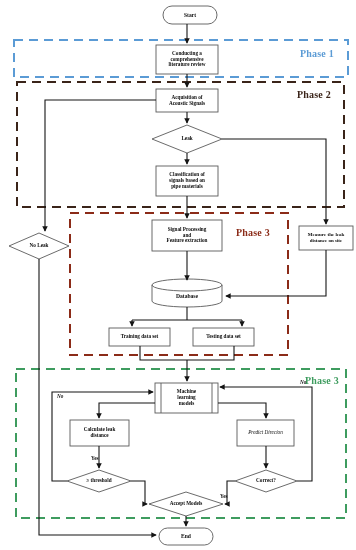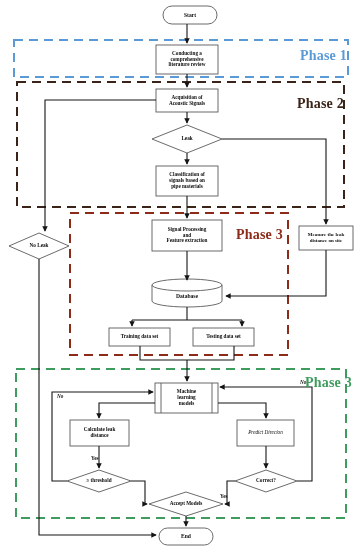--- a/index.html
+++ b/index.html
@@ -31,21 +31,21 @@
     font-weight: bold;
     color: #0b0b0b;
     line-height: 1.12;
     pointer-events: none;
     white-space: pre-line;
   }
   .phase-label {
     position: absolute;
     font-family: "Liberation Serif", "DejaVu Serif", serif;
     font-weight: bold;
-    font-size: 14px;
+    font-size: 10px;
     letter-spacing: 0.2px;
   }
   .edge-label {
     position: absolute;
     font-family: "Liberation Serif", "DejaVu Serif", serif;
     font-weight: bold;
     font-size: 5.2px;
     color: #111111;
   }
   .edge-label.italic {
@@ -200,21 +200,21 @@
 
       <path d="M 297 481 L 312 481 L 312 387 L 220 387" marker-end="url(#arrow)"></path>
 
       <path d="M 235 481 L 227 481 L 227 504 L 225 504" marker-end="url(#arrow)"></path>
 
       <line x1="186" y1="516" x2="186" y2="526" marker-end="url(#arrow)"></line>
     </g>
   </svg>
 
   <div class="phase-label" style="left:300px; top:48px; color:#5B9BD5;">Phase 1</div>
-  <div class="phase-label" style="left:297px; top:96px; color:#3A2419;">Phase 2</div>
+  <div class="phase-label" style="left:297px; top:89px; color:#3A2419;">Phase 2</div>
   <div class="phase-label" style="left:236px; top:227px; color:#8B2B18;">Phase 3</div>
   <div class="phase-label" style="left:305px; top:375px; color:#3E9C5F;">Phase 3</div>
 
   <div class="node-label" style="left:163px; top:6px; width:54px; height:18px; font-size:5.6px;">Start</div>
 
   <div class="node-label" style="left:156px; top:45px; width:62px; height:29px; font-size:5.2px;">Conducting a
 comprehensive
 literature review</div>
 
   <div class="node-label" style="left:156px; top:89px; width:62px; height:23px; font-size:5.2px;">Acquisition of

